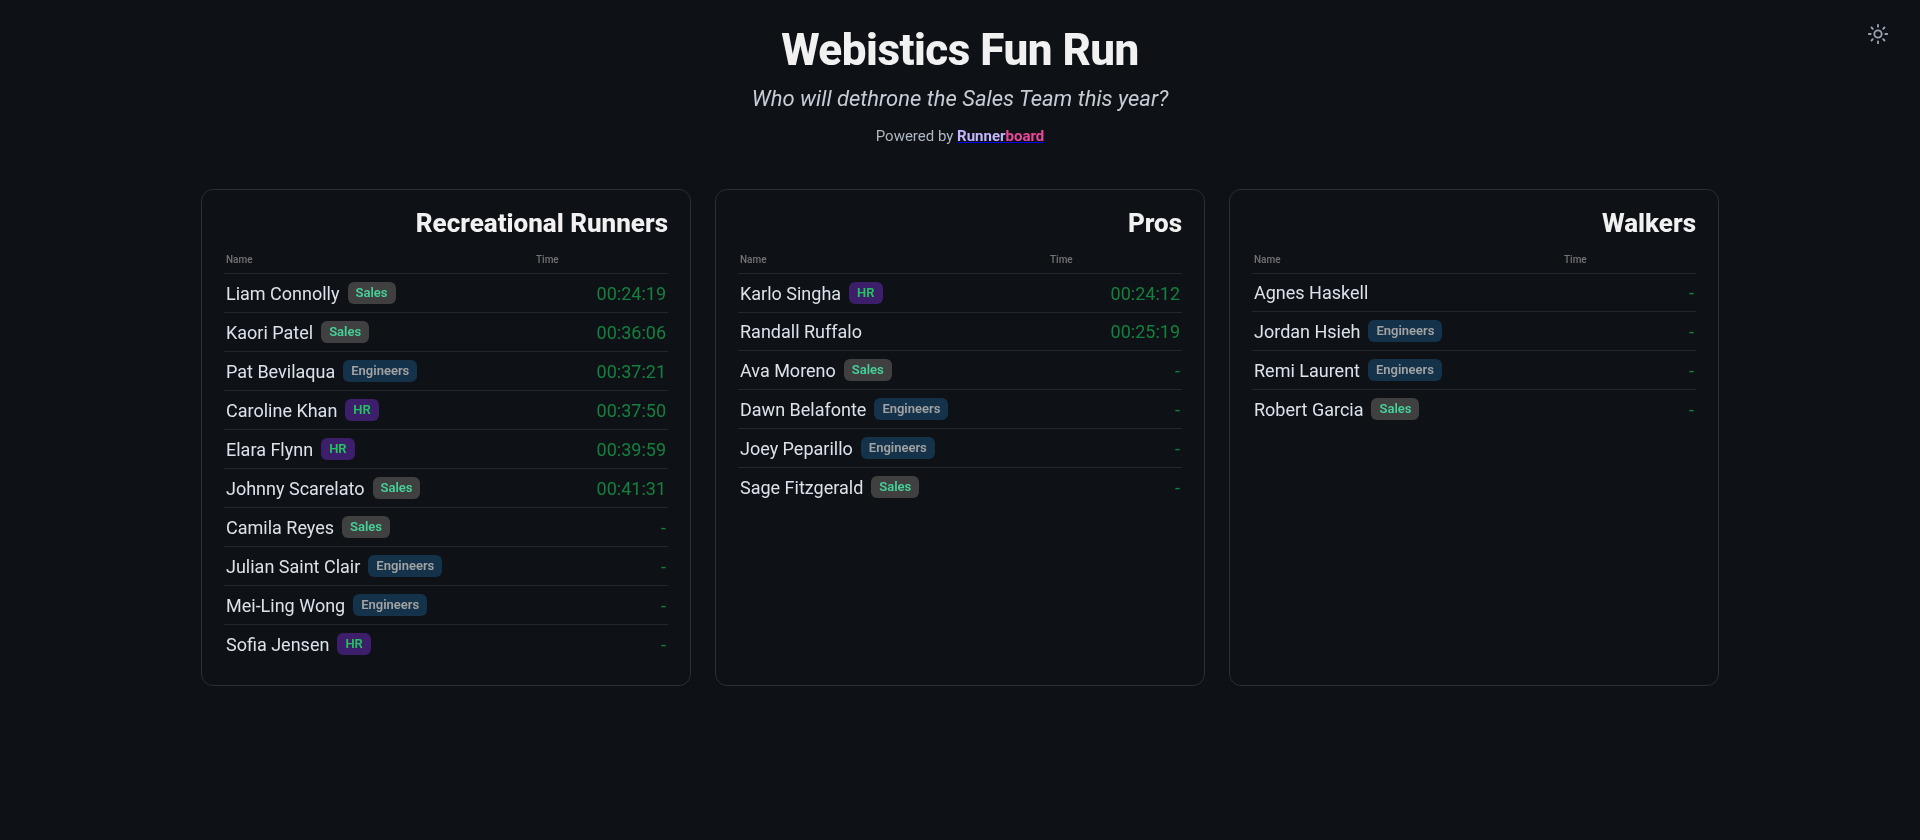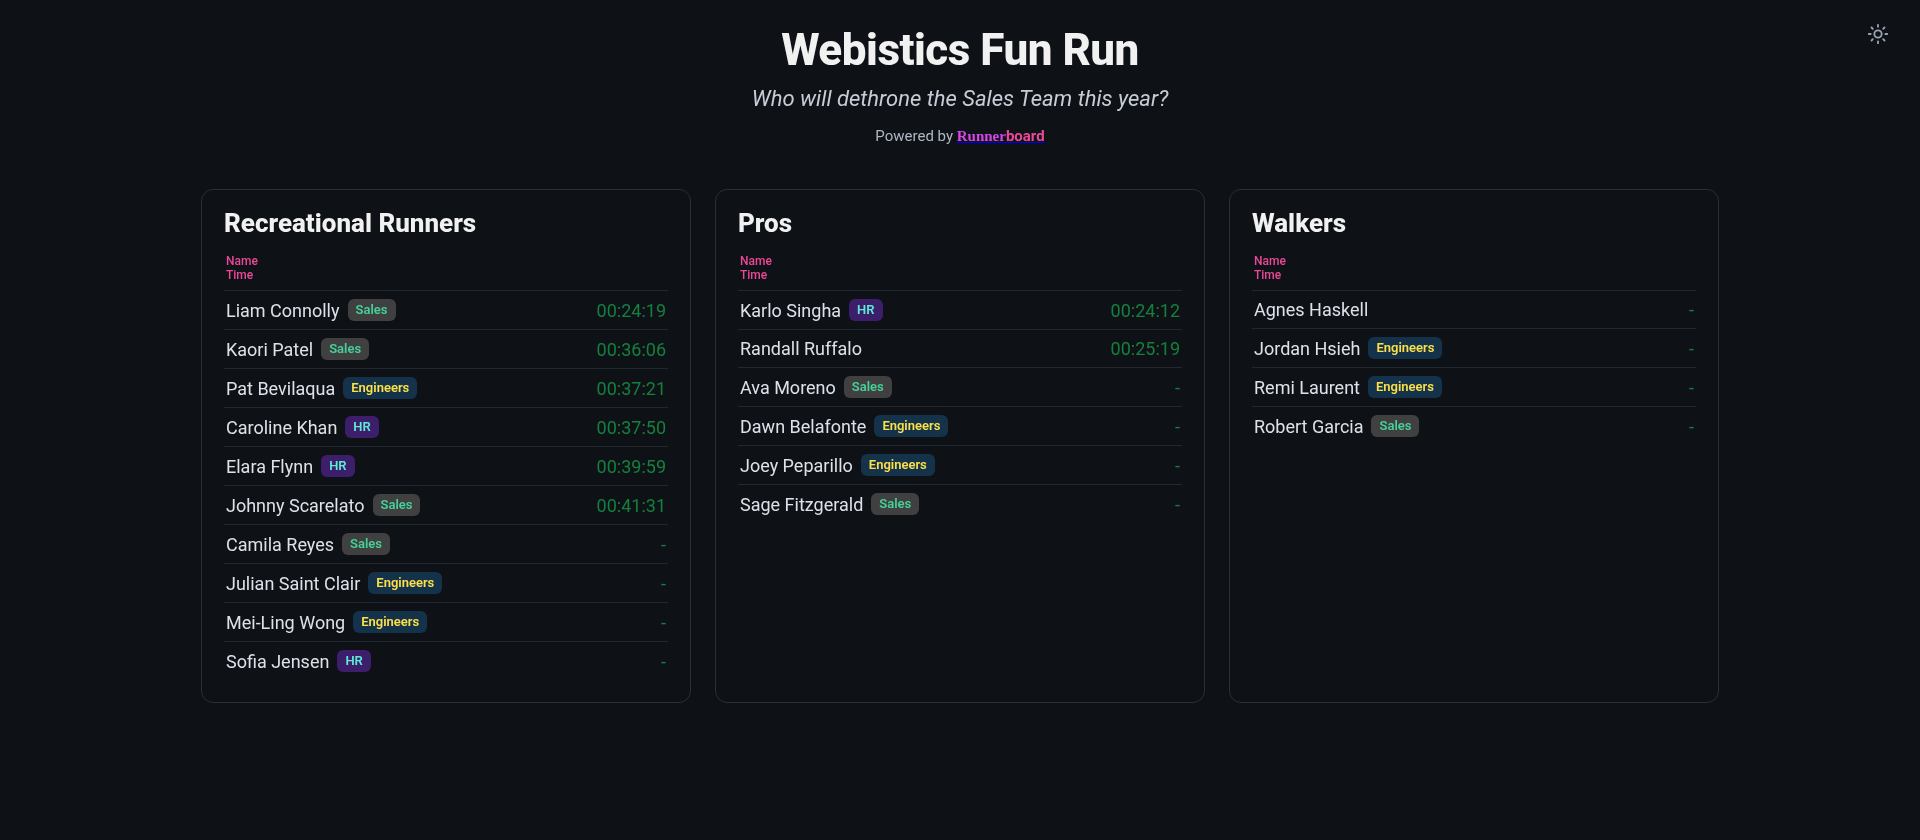--- a/index.html
+++ b/index.html
@@ -43,23 +43,22 @@
       font-size: 22px;
       font-style: italic;
       color: #c7cdd6;
       margin-bottom: 16px;
     }
     .powered-by {
       font-size: 15px;
       color: #aeb7c2;
     }
     .powered-by .brand-first {
-      color: #d946ef;
+      color: #c4b5fd;
       font-weight: 700;
-      font-family: Liberation Serif, serif;
     }
     .powered-by .brand-second {
       font-weight: 700;
       color: #ec4899;
     }
     .columns {
       display: flex;
       gap: 24px;
       justify-content: center;
     }
@@ -67,31 +66,30 @@
       flex: 1;
       max-width: 490px;
       border: 1px solid #2a2f38;
       border-radius: 12px;
       padding: 18px 22px 22px 22px;
       background: #0e1116;
     }
     .panel-title {
       font-size: 26px;
       font-weight: 800;
-      text-align: left;
+      text-align: right;
       color: #f1f1f1;
       margin-bottom: 16px;
     }
     .table-head {
       display: flex;
-      font-size: 12px;
-      color: #ec4899;
+      font-size: 10px;
+      color: #737373;
       font-weight: 500;
       padding: 0 2px 8px 2px;
-      flex-direction: column;
     }
     .col-name {
       flex: 1;
     }
     .col-time {
       width: 130px;
     }
     .rows {
       border-top: 1px solid #23272f;
     }
@@ -124,25 +122,25 @@
       padding: 2px 8px;
       border-radius: 6px;
       line-height: 18px;
     }
     .badge-sales {
       background: #404040;
       color: #45d19a;
     }
     .badge-hr {
       background: #3c1e6b;
-      color: #5eead4;
+      color: #22c55e;
     }
     .badge-engineers {
       background: #143249;
-      color: #fde047;
+      color: #a3a3a3;
     }
   </style>
 </head>
 <body>
 
 <div class="theme-toggle">
   <svg width="22" height="22" viewBox="0 0 24 24" fill="none" stroke="currentColor" stroke-width="2" stroke-linecap="round" stroke-linejoin="round">
     <circle cx="12" cy="12" r="4"></circle>
     <path d="M12 2v2"></path>
       <path d="M12 20v2"></path>

